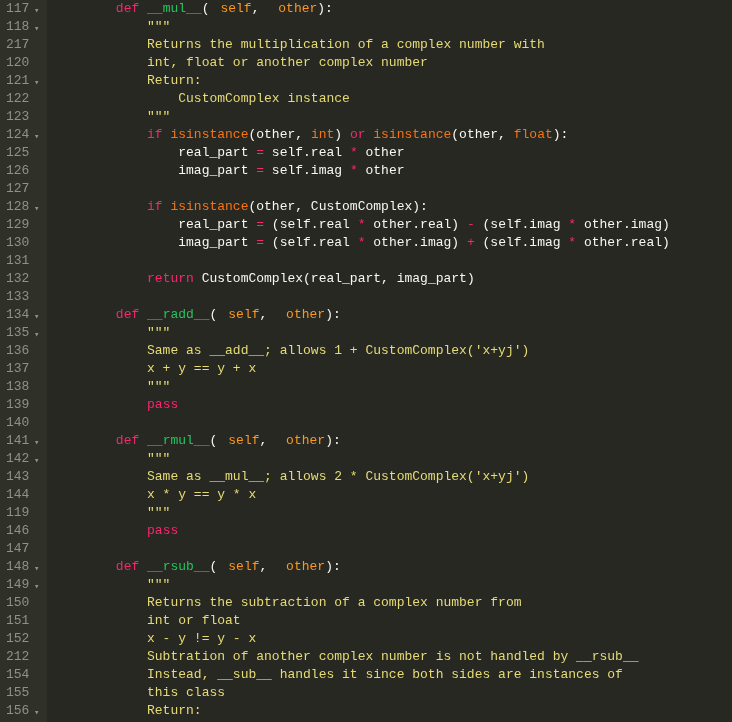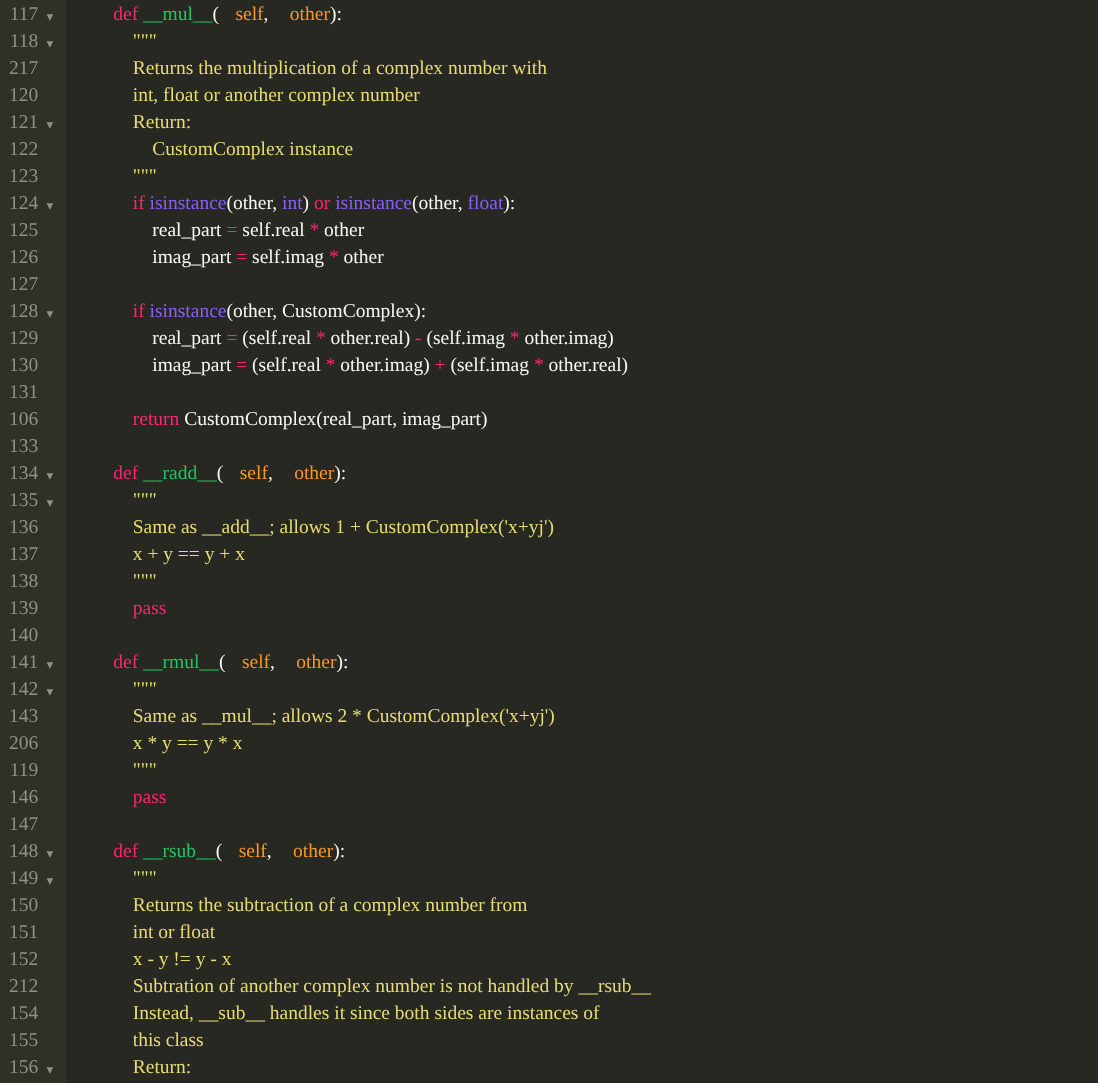--- a/index.html
+++ b/index.html
@@ -8,21 +8,20 @@
     background: #272822;
     font-family: Consolas, 'Courier New', monospace;
     font-size: 13px;
     line-height: 18px;
     overflow: hidden;
   }
   .editor {
     display: flex;
     width: 718px;
     height: 722px;
-    font-family: Liberation Serif, serif;
   }
   .gutter {
     background: #2f3129;
     color: #8f908a;
     text-align: right;
     padding: 0 10px 0 6px;
     user-select: none;
     flex-shrink: 0;
   }
   .gutter-line {
@@ -41,21 +40,21 @@
     flex: 1;
     padding-left: 6px;
     white-space: pre;
     color: #f8f8f2;
   }
   .code-line {
     height: 18px;
   }
   .kw { color: #f92672; text-align: center; }     
   .fn { color: #22c55e; }     
-  .bi { color: #8b5cf6; }     
+  .bi { color: #f97316; }     
   .str { color: #e6db74; }    
   .var { color: #fd971f; margin-left: 11px; }    
   .op { color: #f92672; }      
 </style>
 </head>
 <body>
 
 <div class="editor">
   <div class="gutter" id="gutter">
       <div class="gutter-line">117<span class="fold">▾</span></div>
@@ -66,33 +65,33 @@
       <div class="gutter-line">122</div>
       <div class="gutter-line">123</div>
       <div class="gutter-line">124<span class="fold">▾</span></div>
       <div class="gutter-line">125</div>
       <div class="gutter-line">126</div>
       <div class="gutter-line">127</div>
       <div class="gutter-line">128<span class="fold">▾</span></div>
       <div class="gutter-line">129</div>
       <div class="gutter-line">130</div>
       <div class="gutter-line">131</div>
-      <div class="gutter-line">106</div>
+      <div class="gutter-line">132</div>
       <div class="gutter-line">133</div>
       <div class="gutter-line">134<span class="fold">▾</span></div>
       <div class="gutter-line">135<span class="fold">▾</span></div>
       <div class="gutter-line">136</div>
       <div class="gutter-line">137</div>
       <div class="gutter-line">138</div>
       <div class="gutter-line">139</div>
       <div class="gutter-line">140</div>
       <div class="gutter-line">141<span class="fold">▾</span></div>
       <div class="gutter-line">142<span class="fold">▾</span></div>
       <div class="gutter-line">143</div>
-      <div class="gutter-line">206</div>
+      <div class="gutter-line">144</div>
       <div class="gutter-line">119</div>
       <div class="gutter-line">146</div>
       <div class="gutter-line">147</div>
       <div class="gutter-line">148<span class="fold">▾</span></div>
       <div class="gutter-line">149<span class="fold">▾</span></div>
       <div class="gutter-line">150</div>
       <div class="gutter-line">151</div>
       <div class="gutter-line">152</div>
       <div class="gutter-line">212</div>
       <div class="gutter-line">154</div>

